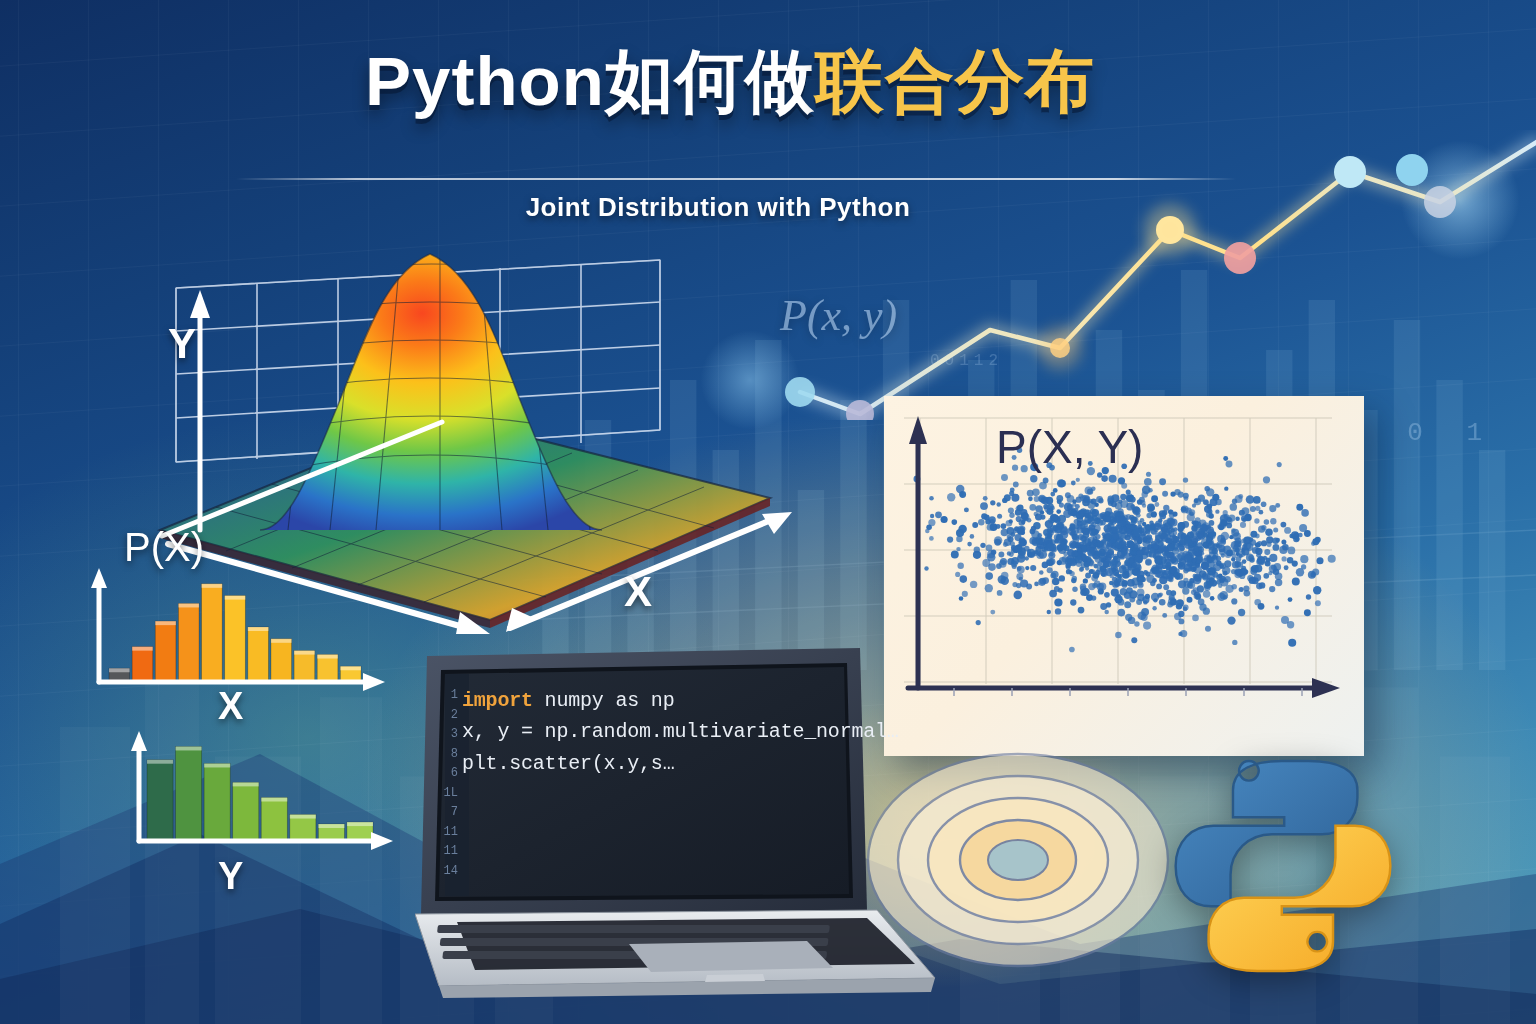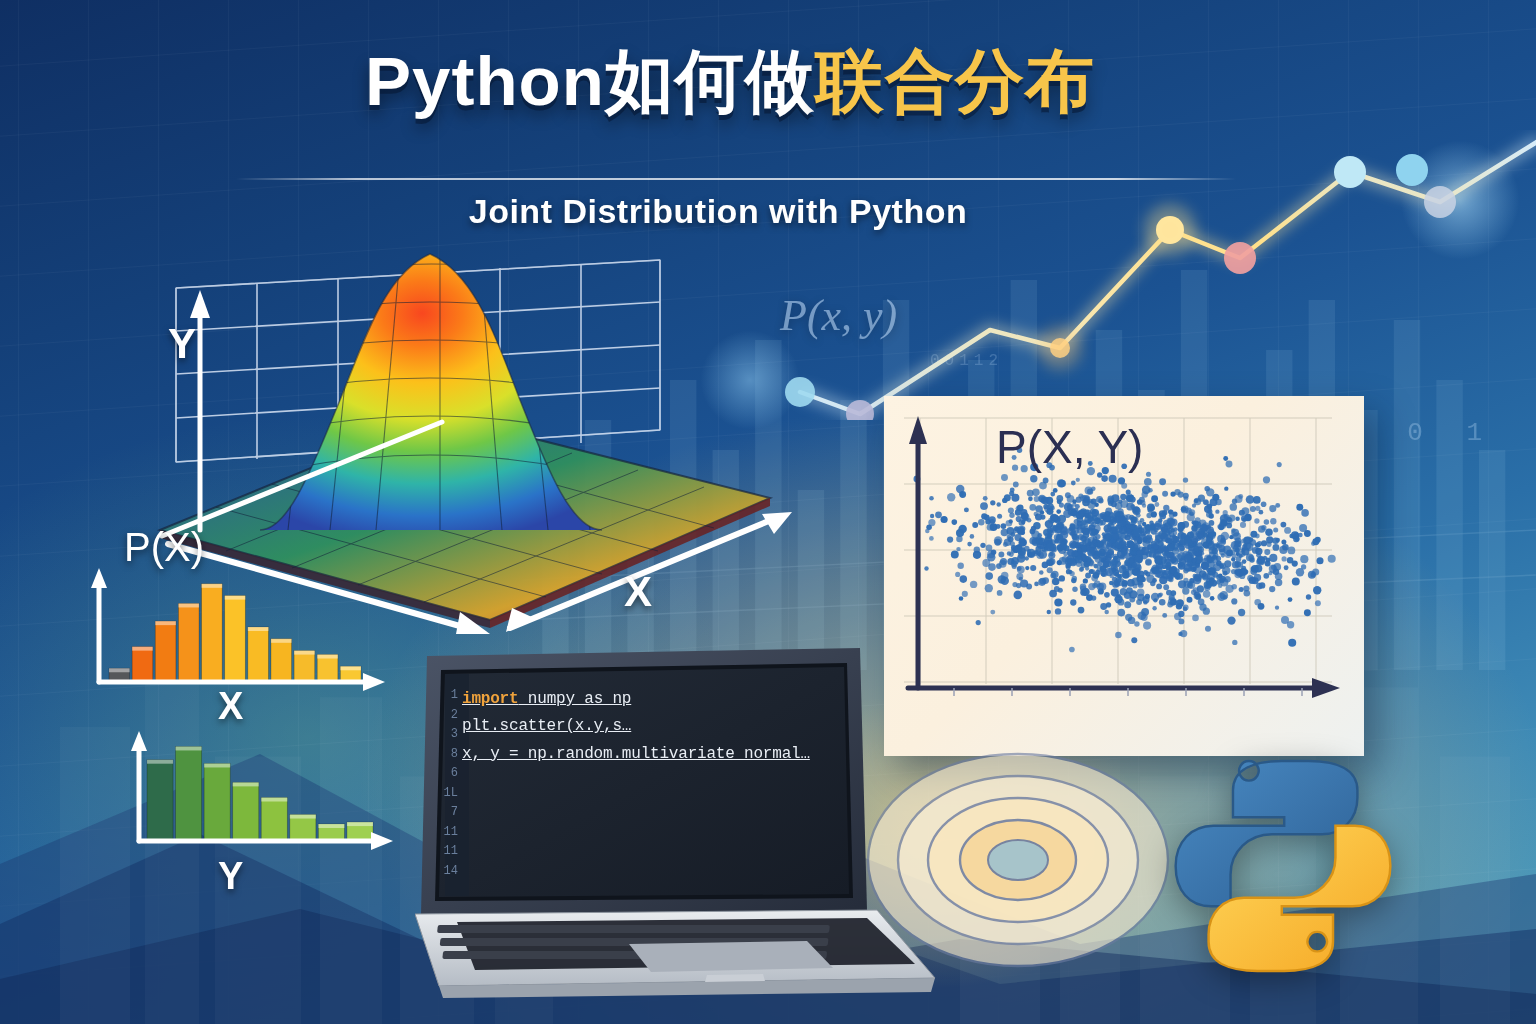--- a/index.html
+++ b/index.html
@@ -48,21 +48,21 @@
     text-shadow:0 5px 0 rgba(6,22,50,.55), 0 9px 16px rgba(0,0,0,.45);
   }
   .title .w{color:#ffffff;}
   .title .g{color:#f7c54a;}
   .rule{
     position:absolute;left:236px;top:178px;width:1000px;height:2px;
     background:linear-gradient(90deg,rgba(255,255,255,0) 0%,rgba(255,255,255,.70) 12%,rgba(255,255,255,.78) 88%,rgba(255,255,255,0) 100%);
   }
   .subtitle{
     position:absolute;left:0;top:192px;width:1436px;text-align:center;
-    font-size:34px;font-weight:bold;color:#ffffff;letter-spacing:.5px;
+    font-size:26px;font-weight:bold;color:#ffffff;letter-spacing:.5px;
     text-shadow:0 3px 7px rgba(0,0,0,.5);
   }
 
   
   .linechart{position:absolute;left:740px;top:130px;width:800px;height:290px;pointer-events:none;}
   .pxy-wm{
     position:absolute;left:780px;top:290px;
     font-size:44px;font-style:italic;color:rgba(198,226,255,.55);
     font-family:"Liberation Serif",serif;
     text-shadow:0 2px 8px rgba(0,0,0,.25);pointer-events:none;
@@ -96,22 +96,22 @@
     font-family:"Liberation Sans",sans-serif;
   }
   .card-caption{
     position:absolute;left:1010px;top:695px;font-size:42px;color:#2b2f52;
   }
 
   
   .laptop{position:absolute;left:415px;top:648px;width:565px;height:350px;}
   .code{
     position:absolute;left:462px;top:688px;width:378px;
-    font-family:"Liberation Mono",monospace;font-size:16px;line-height:1.02;
-    color:#e9eef5;letter-spacing:-.2px;text-decoration:underline;
+    font-family:"Liberation Mono",monospace;font-size:20px;line-height:1.02;
+    color:#e9eef5;letter-spacing:-.2px;
   }
   .code .ln{position:relative;white-space:nowrap;padding:3px 0 8px 0;}
   .kw{color:#f0a33c;font-weight:bold;}
   .gut{
     position:absolute;left:440px;top:686px;width:18px;
     font-family:"Liberation Mono",monospace;font-size:12px;line-height:19.5px;
     color:#6a7f9c;text-align:right;
   }
 
   
@@ -1829,22 +1829,22 @@
       <div>8</div>
       <div>6</div>
       <div>1L</div>
       <div>7</div>
       <div>11</div>
       <div>11</div>
       <div>14</div>
     </div>
   <div class="code">
     <div class="ln"><span class="kw">import</span><span> numpy as np</span></div>
+    <div class="ln"><span>x, y = np.random.multivariate_normal…</span></div>
     <div class="ln"><span>plt.scatter(x.y,s…</span></div>
-    <div class="ln"><span>x, y = np.random.multivariate_normal…</span></div>
   </div>
 
   <svg class="pylogo" viewBox="0 0 200 200">
     <defs>
       <linearGradient id="pyB" x1="0" y1="0" x2="1" y2="1">
         <stop offset="0%" stop-color="#4a8bc4"></stop>
           <stop offset="100%" stop-color="#2c5f94"></stop>
       </linearGradient>
       <linearGradient id="pyY" x1="0" y1="0" x2="1" y2="1">
         <stop offset="0%" stop-color="#ffd85c"></stop>

